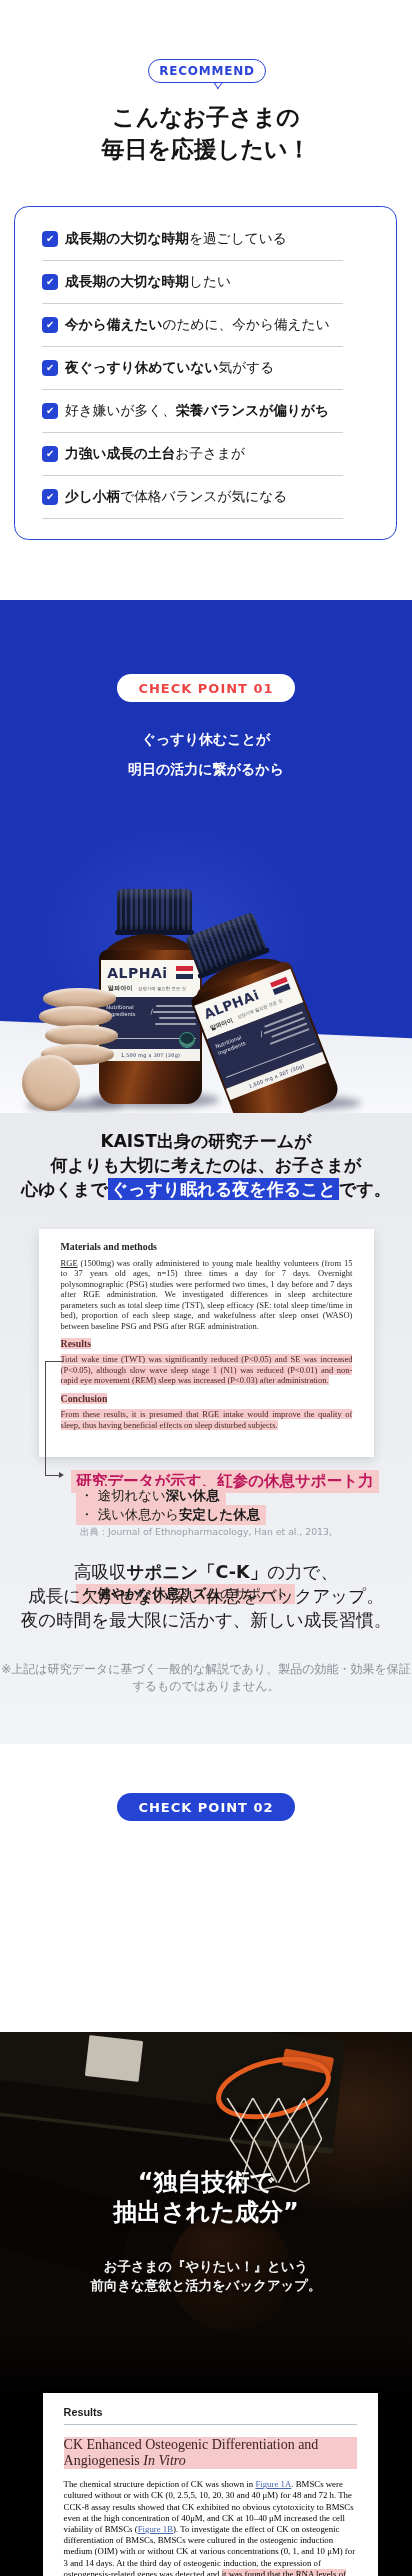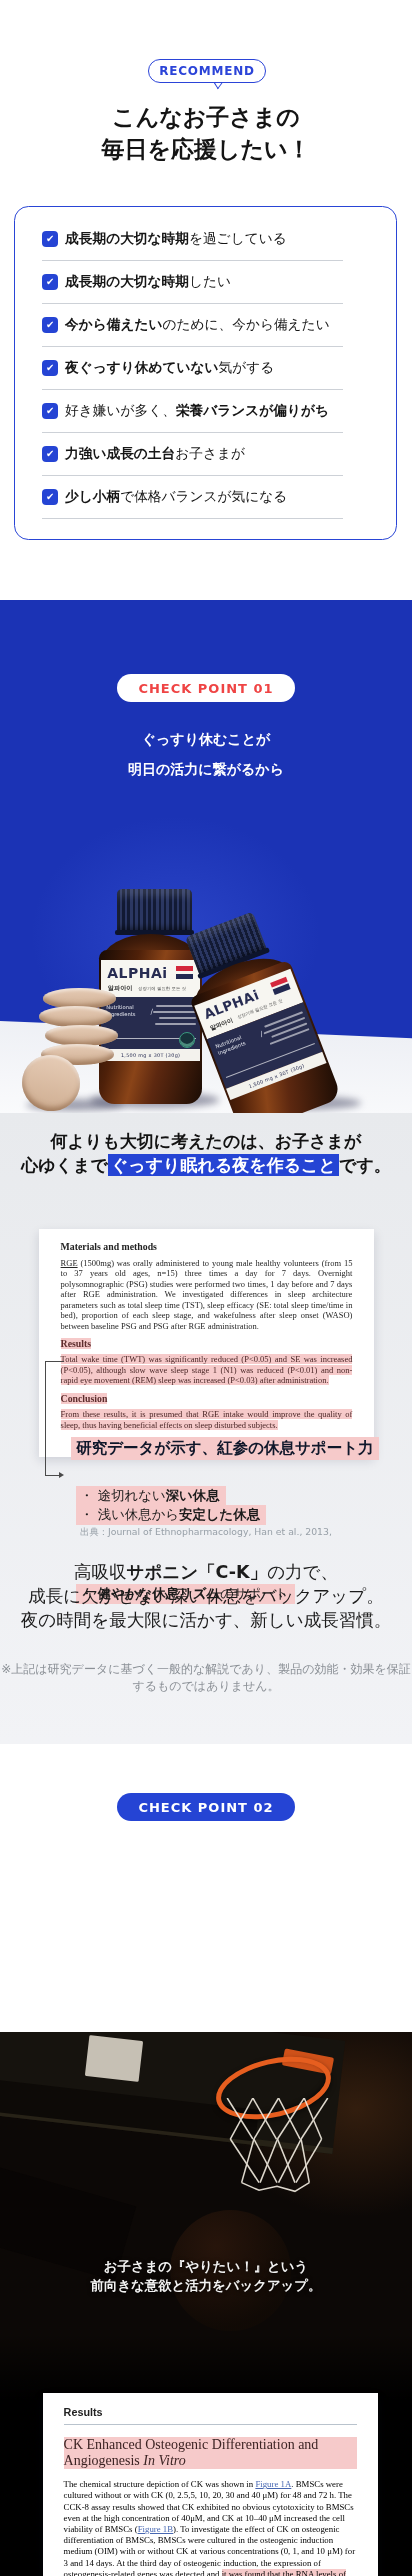--- a/index.html
+++ b/index.html
@@ -71,21 +71,21 @@
   .kaist .hl{background:#2544d4;color:#fff;padding:1px 3.1px;}
   .paper{position:absolute;background:#fff;box-shadow:0 4.1px 10.3px rgba(20,30,60,.15);box-sizing:border-box;}
   .paper1{left:39px;top:116px;width:335px;height:228px;padding:12.4px 21.6px;}
   .serif{font-family:"Liberation Serif",serif;}
   .p-h{font-size:9.8px;font-weight:bold;color:#222;}
   .p-body{font-size:8.5px;line-height:10.5px;color:#262626;text-align:justify;margin-top:5.2px;}
   .u{text-decoration:underline;}
   .ph-pink{display:inline-block;background:#f6caca;color:#5d2d2d;}
   .p-body.pink span{background:#f6caca;color:#4a2626;}
   .conn{background:#4a4a4a;}
-  .res-h{left:71px;top:324px;background:#f6caca;padding:1px 5.2px;font-size:15.5px;font-weight:800;color:#0f172a;white-space:nowrap;}
+  .res-h{left:71px;top:357px;background:#f6caca;padding:1px 5.2px;font-size:15.5px;font-weight:800;color:#be185d;white-space:nowrap;}
   .bullet{position:absolute;left:76px;background:#f6caca;padding:0.5px 6.2px 1.5px 4.1px;font-size:13.4px;color:#1b1b1b;white-space:nowrap;}
   .bullet b{font-weight:800;}
   .src{top:413px;font-size:9.3px;color:#98a0a8;}
   .sapo{top:447px;font-size:17.5px;line-height:24px;color:#1b1b1b;font-weight:500;}
   .sapo b{font-weight:800;}
   .discl{top:548px;font-size:12px;color:#8b9096;}
 
   
   .sec-w2{left:0;top:1744px;width:412px;height:289px;background:#fff;}
   .cp02-h{top:103px;font-size:23px;font-weight:800;line-height:32px;color:#131313;}
@@ -235,20 +235,21 @@
 
     <div class="tablet" style="left:43px;top:388px;width:73px;height:20.6px;"></div>
     <div class="tablet" style="left:39px;top:406px;width:73px;height:20.6px;"></div>
     <div class="tablet" style="left:45px;top:425px;width:73px;height:20.6px;"></div>
     <div class="tablet" style="left:41px;top:444px;width:73px;height:20.6px;"></div>
     <div class="tablet" style="left:21.6px;top:455px;width:58px;height:56px;transform:rotate(14deg);"></div>
   </div>
 
   <div class="abs sec-gray">
     <div class="abs ctr kaist">
+      <div>KAIST出身の研究チームが</div>
       <div>何よりも大切に考えたのは、お子さまが</div>
       <div><span>心ゆくまで</span><span class="hl">ぐっすり眠れる夜を作ること</span><span>です。</span></div>
     </div>
 
     <div class="paper paper1 serif">
       <div class="p-h">Materials and methods</div>
       <div class="p-body"><span class="u">RGE</span><span> (1500mg) was orally administered to young male healthy volunteers (from 15 to 37 years old ages, n=15) three times a day for 7 days. Overnight polysomnographic (PSG) studies were performed two times, 1 day before and 7 days after RGE administration. We investigated differences in sleep architecture parameters such as total sleep time (TST), sleep efficacy (SE: total sleep time/time in bed), proportion of each sleep stage, and wakefulness after sleep onset (WASO) between baseline PSG and PSG after RGE administration.</span></div>
       <div style="margin-top:7.2px;"><span class="ph-pink p-h" style="font-size:9.8px;">Results</span></div>
       <div class="p-body pink"><span>Total wake time (TWT) was significantly reduced (P&lt;0.05) and SE was increased (P&lt;0.05), although slow wave sleep stage 1 (N1) was reduced (P&lt;0.01) and non-rapid eye movement (REM) sleep was increased (P&lt;0.03) after administration.</span></div>
       <div style="margin-top:7.2px;"><span class="ph-pink p-h" style="font-size:9.8px;">Conclusion</span></div>
@@ -308,20 +309,24 @@
           <line x1="60" y1="80" x2="36" y2="165"></line>
             <line x1="106" y1="80" x2="72" y2="165"></line>
           <line x1="152" y1="80" x2="108" y2="165"></line>
             <line x1="192" y1="80" x2="142" y2="165"></line>
           <polyline points="36,165 70,180 105,172 140,182 168,165"></polyline>
         </g>
       </svg>
       <div class="ball"></div>
       <div class="bb-fade"></div>
     </div>
+    <div class="abs ctr quote">
+      <div>“独自技術で</div>
+      <div>抽出された成分”</div>
+    </div>
     <div class="abs ctr quote-sub">
       <div>お子さまの『やりたい！』という</div>
       <div>前向きな意欲と活力をバックアップ。</div>
     </div>
 
     <div class="paper paper2 serif">
       <div class="p-h" style="font-family:'Liberation Sans',sans-serif;font-size:10.8px;">Results</div>
       <hr class="p2-hr">
       <div class="p2-sub"><span class="ph-pink" style="color:#3c2424;"><span>CK Enhanced Osteogenic Differentiation and Angiogenesis </span><i>In Vitro</i></span></div>
       <div class="p2-body" id="p2-body"><span>The chemical structure depiction of CK was shown in </span><span class="lnk">Figure 1A</span><span>. BMSCs were cultured without or with CK (0, 2.5,5, 10, 20, 30 and 40 μM) for 48 and 72 h. The CCK-8 assay results showed that CK exhibited no obvious cytotoxicity to BMSCs even at the high concentration of 40μM, and CK at 10–40 μM increased the cell viability of BMSCs (</span><span class="lnk">Figure 1B</span><span>). To investigate the effect of CK on osteogenic differentiation of BMSCs, BMSCs were cultured in the osteogenic induction medium (OIM) with or without CK at various concentrations (0, 1, and 10 μM) for 3 and 14 days. At the third day of osteogenic induction, the expression of osteogenesis-related genes was detected and </span><span class="hlt">it was found that the RNA levels of osteopontin (OPN), alkaline phosphatase (ALP), osteocalcin (OCN) and osterix (OSX) were significantly up-regulated by CK (</span><span class="hlt lnk">Figures 1C–F</span><span class="hlt">).</span><span> Furthermore, Alizarin Red S staining showed that CK significantly increased the formation of calcium deposits after 14 days of induction (</span></div>

